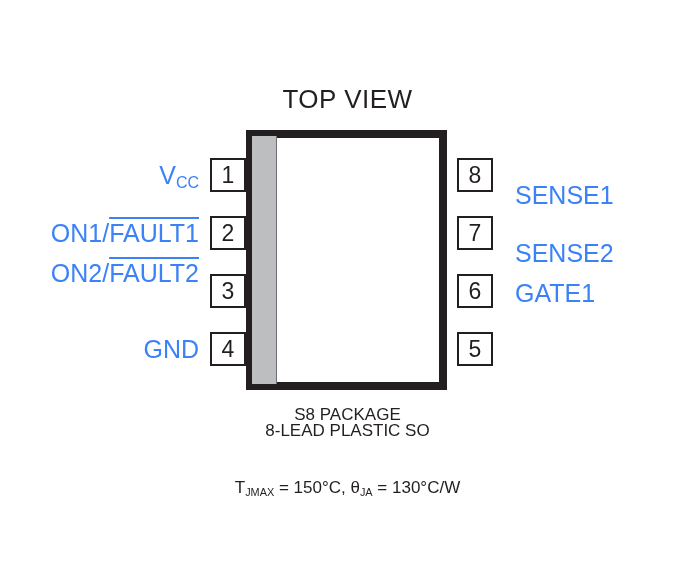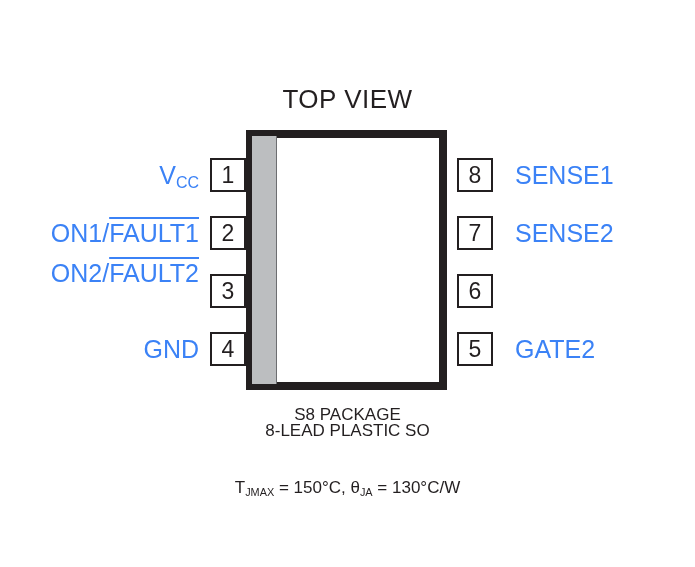--- a/index.html
+++ b/index.html
@@ -89,20 +89,21 @@
     color: #3b82f6;
     white-space: nowrap;
   }
   .pin-label.left {
     right: 496px;      
     text-align: right;
   }
   .pin-label.right {
     left: 515px;
     text-align: center;
+    margin-top: 20px;
   }
   .pin-label.l1 { top: 158px; }
   .pin-label.l2 { top: 216px; }
   .pin-label.l3 { top: 256px; }
   .pin-label.l4 { top: 332px; }
 
   .ovl {
     text-decoration: overline;
     text-decoration-thickness: 2px;
   }
@@ -150,21 +151,21 @@
   <div class="pin-label left l4">GND</div>
   <div class="pin-box left r4">4</div>
 
   <div class="pin-box right r1">8</div>
   <div class="pin-label right l1">SENSE1</div>
 
   <div class="pin-box right r2">7</div>
   <div class="pin-label right l2">SENSE2</div>
 
   <div class="pin-box right r3">6</div>
+  <div class="pin-label right l3">GATE1</div>
 
   <div class="pin-box right r4">5</div>
-  <div class="pin-label right l4">GATE2</div>
 
   <div class="caption cap1">S8 PACKAGE</div>
   <div class="caption cap2">8-LEAD PLASTIC SO</div>
   <div class="caption cap3"><span>T</span><sub>JMAX</sub><span> = 150°C, </span><span>θ</span><sub>JA</sub><span> = 130°C/W</span></div>
 
 </div>
 
 </body></html>

